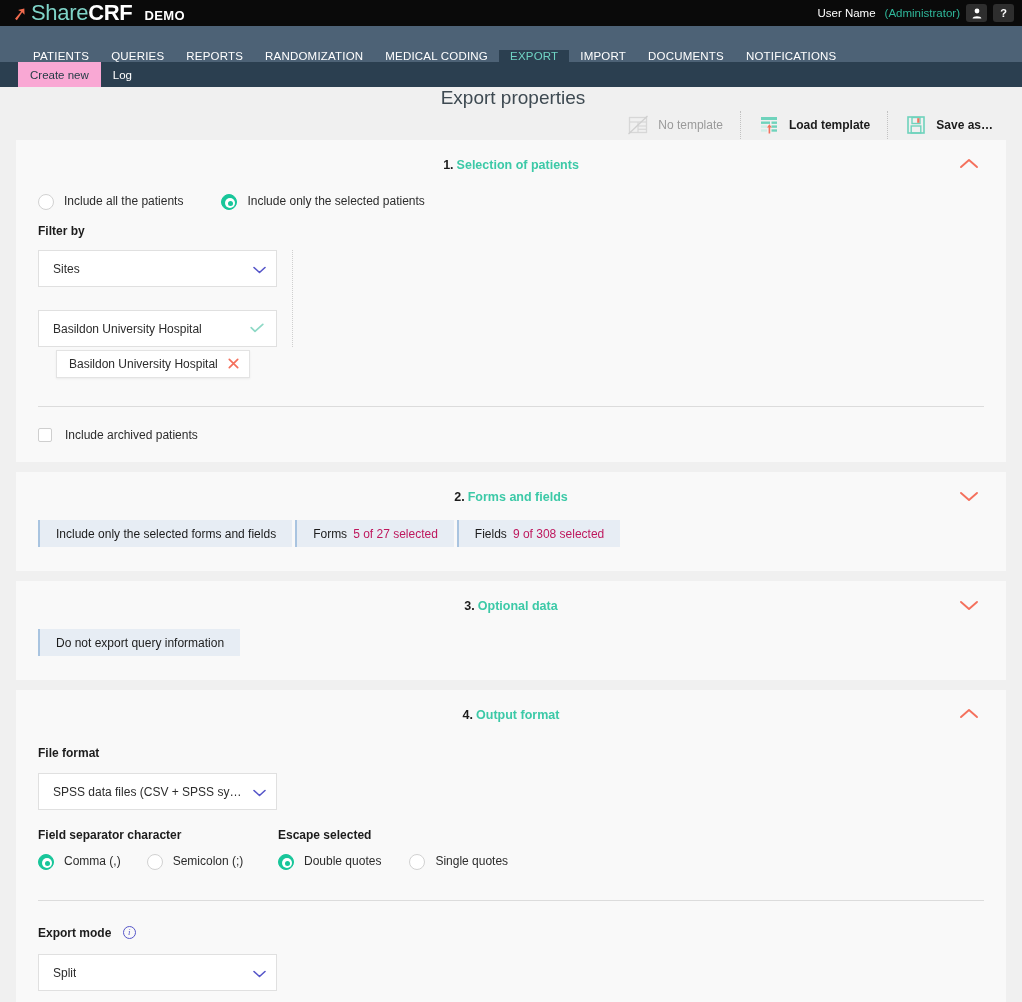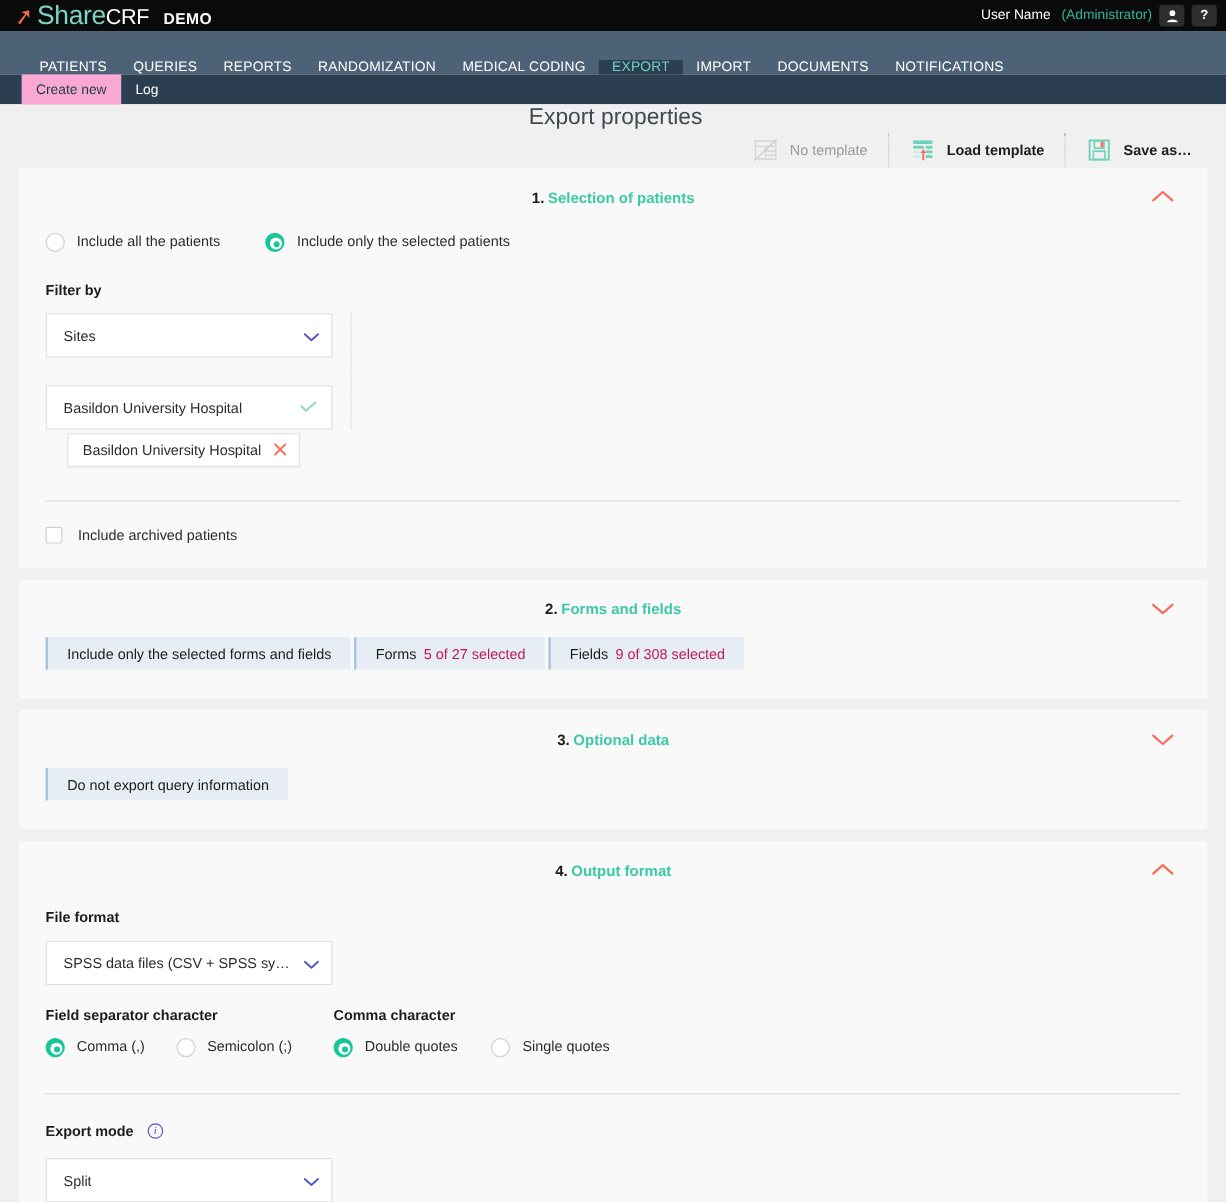--- a/index.html
+++ b/index.html
@@ -17,21 +17,21 @@
     display: flex; align-items: center;
     padding: 0 8px 0 12px;
     position: relative;
   }
   .brand { display: flex; align-items: baseline; }
   .brand-arrow {
     color: #f26b4e; font-size: 19px; line-height: 1;
     margin-right: 3px; transform: rotate(-8deg); display: inline-block;
   }
   .brand-share { color: #7fd4c8; font-size: 22px; font-weight: 300; letter-spacing: -0.3px; }
-  .brand-crf   { color: #ffffff; font-size: 18px; font-weight: 400; letter-spacing: -0.3px; }
+  .brand-crf   { color: #ffffff; font-size: 22px; font-weight: 700; letter-spacing: -0.3px; }
   .brand-demo  { color: #ffffff; font-size: 13px; font-weight: 700; margin-left: 12px; letter-spacing: 0.4px; }
 
   .topbar-right { margin-left: auto; display: flex; align-items: center; gap: 6px; }
   .username { color: #ffffff; font-size: 11.5px; }
   .userrole { color: #2fb79a; font-size: 11.5px; margin-left: 3px; }
   .iconbtn {
     width: 21px; height: 18px; background: #2e2e2e; border-radius: 3px;
     display: flex; align-items: center; justify-content: center;
     color: #ffffff; font-size: 11px; font-weight: bold;
   }
@@ -277,21 +277,21 @@
         <div class="radio-opt">
           <span class="radio"></span>
           <span class="radio-label">Include all the patients</span>
         </div>
         <div class="radio-opt">
           <span class="radio on"></span>
           <span class="radio-label">Include only the selected patients</span>
         </div>
       </div>
 
-      <div style="margin-top:25px">
+      <div style="margin-top:14px">
         <div class="field-label">Filter by</div>
 
         <div class="filter-area">
           <div class="filter-left">
             <div class="select">
               <span class="val">Sites</span>
               <span class="caret">
                 <svg width="13" height="8" viewBox="0 0 13 8">
                   <path d="M1 1.5 L6.5 6.5 L12 1.5" fill="none" stroke="#5656c9" stroke-width="1.6" stroke-linecap="round" stroke-linejoin="round"></path>
                 </svg>
@@ -407,21 +407,21 @@
               <span class="radio-label">Comma (,)</span>
             </div>
             <div class="radio-opt" style="margin-right:0">
               <span class="radio"></span>
               <span class="radio-label">Semicolon (;)</span>
             </div>
           </div>
         </div>
 
         <div>
-          <div class="field-label">Comma character</div>
+          <div class="field-label">Escape selected</div>
           <div class="radio-row" style="margin-top:12px">
             <div class="radio-opt" style="margin-right:28px">
               <span class="radio on"></span>
               <span class="radio-label">Double quotes</span>
             </div>
             <div class="radio-opt" style="margin-right:0">
               <span class="radio"></span>
               <span class="radio-label">Single quotes</span>
             </div>
           </div>

